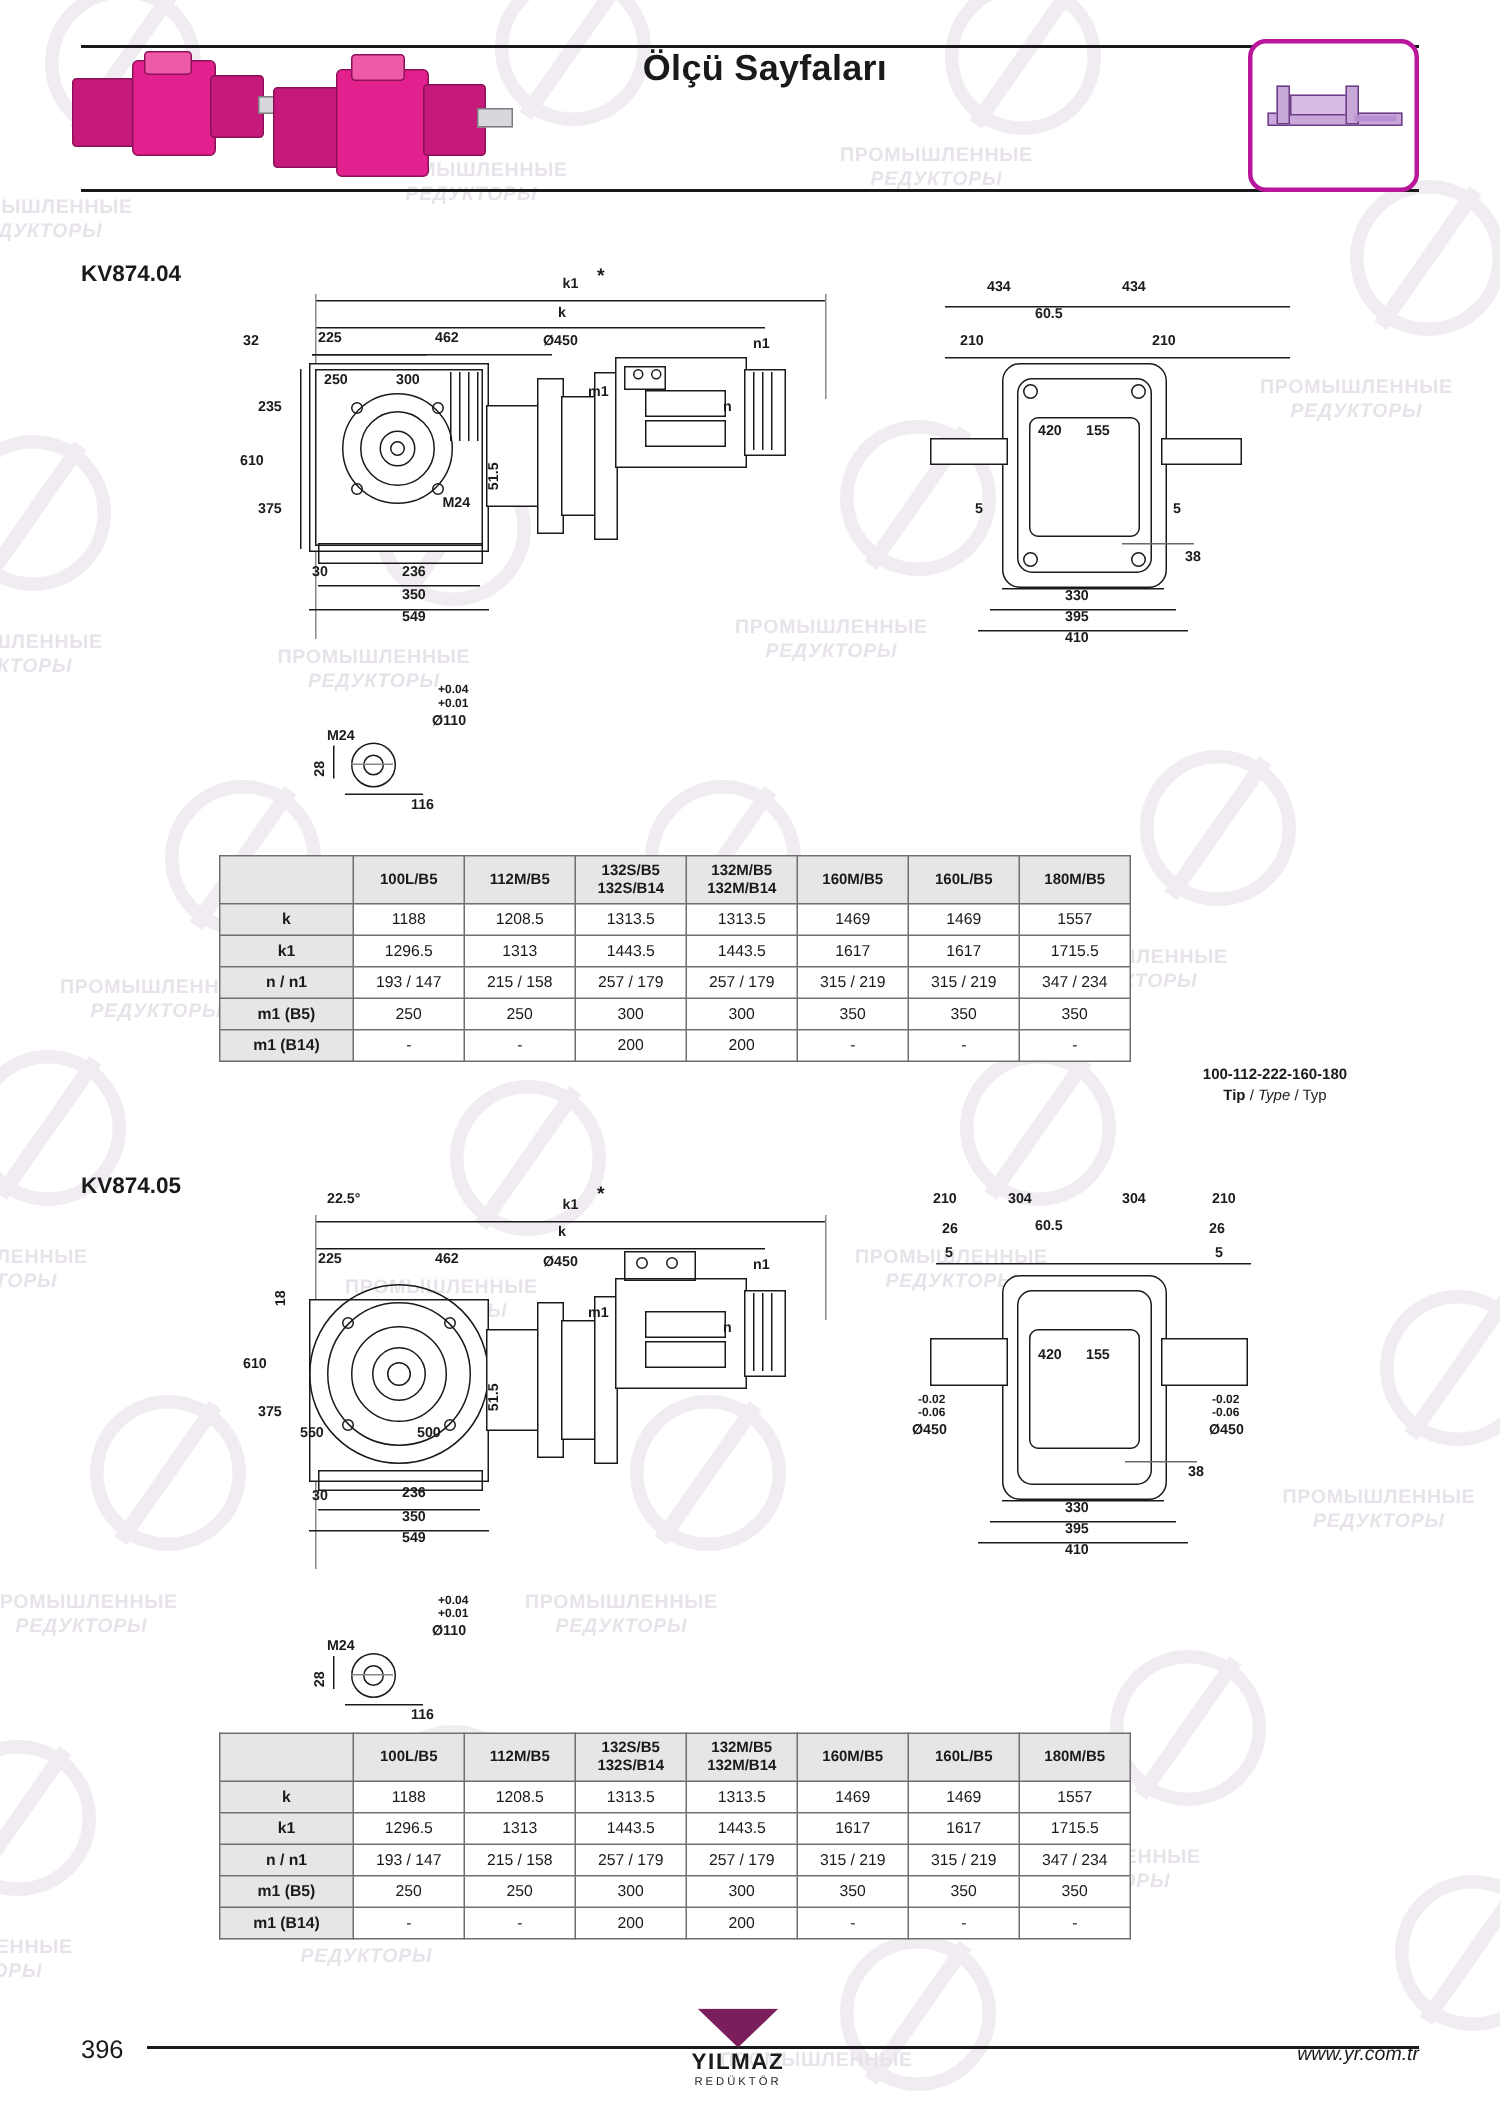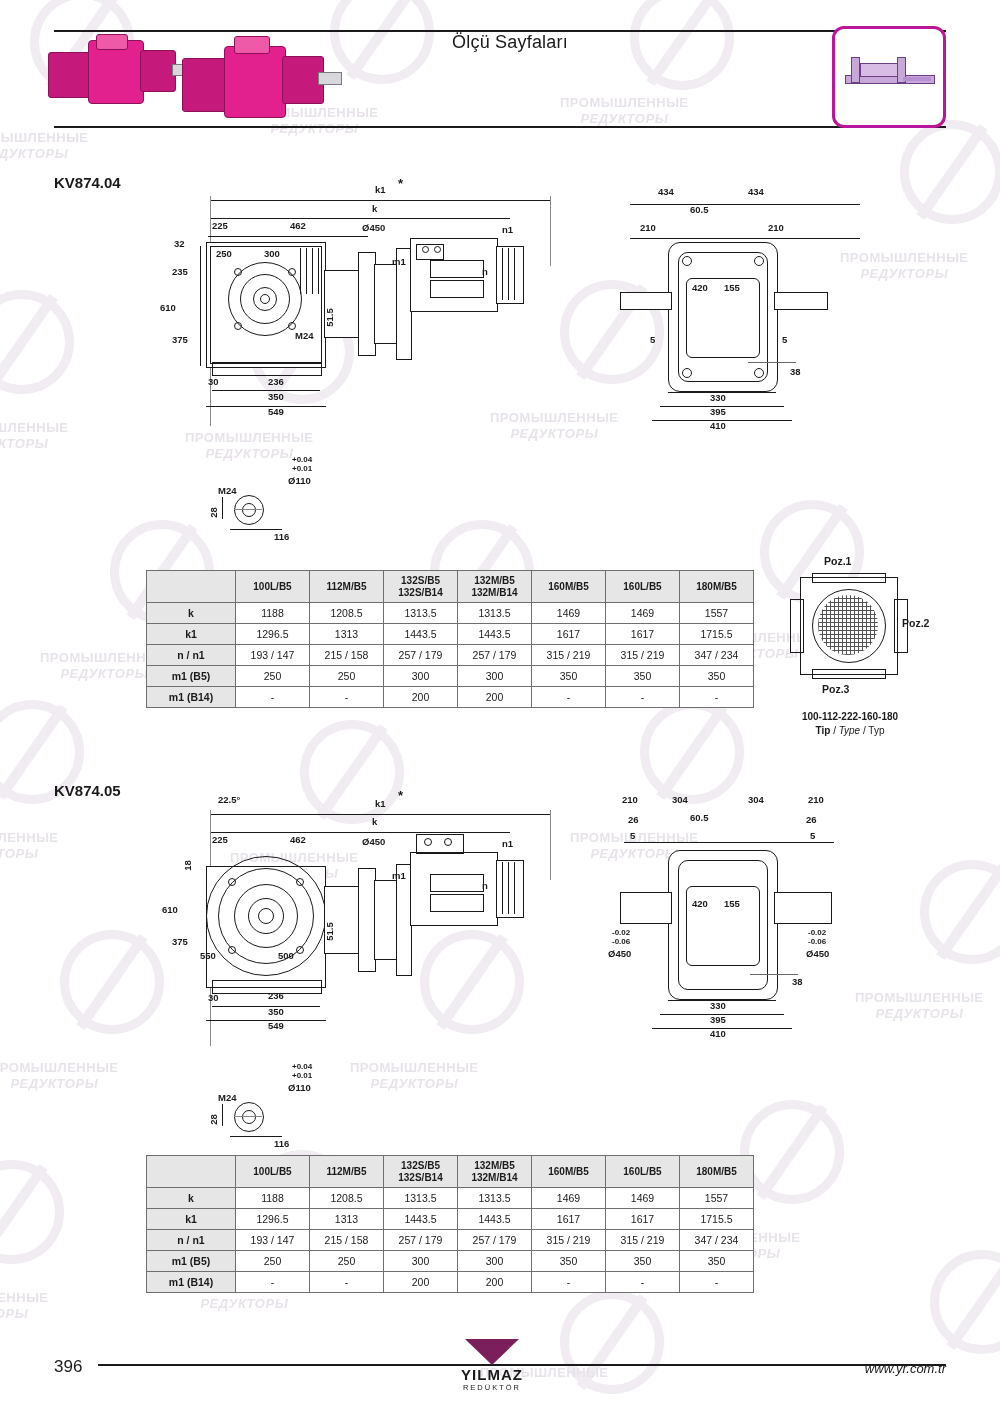--- a/index.html
+++ b/index.html
@@ -33,21 +33,21 @@
   }
   .wm-ring:after{
     content:"";position:absolute;left:50%;top:-12px;width:10px;height:110px;
     background:#f0ecf2;transform:translateX(-50%) rotate(35deg);
   }
 
   
   .hdr-rule{position:absolute;left:54px;right:54px;top:30px;height:2px;background:#1a1a1a;}
   .hdr-rule2{position:absolute;left:54px;right:54px;top:126px;height:2px;background:#1a1a1a;}
   .title-block{position:absolute;left:300px;top:32px;width:420px;text-align:center;}
-  .title-tr{font-size:18px;font-weight:400;letter-spacing:.2px;}
+  .title-tr{font-size:24px;font-weight:700;letter-spacing:.2px;}
   .title-en{font-size:19px;font-style:italic;margin-top:4px;}
   .title-de{font-size:18px;margin-top:4px;}
 
   .hdr-note{position:absolute;left:54px;top:134px;font-size:10.5px;}
   .hdr-note i{font-style:italic;}
   .hdr-note b{font-weight:700;}
 
   
   .photo{position:absolute;left:40px;top:8px;width:290px;height:118px;}
   .gm{position:absolute;}
@@ -277,21 +277,21 @@
     <div class="ln h" style="left:60px;top:32px;width:300px;"></div>
     <div class="ln v" style="left:60px;top:10px;height:230px;background:#8a8a8a;"></div>
     <div class="ln v" style="left:400px;top:10px;height:70px;background:#8a8a8a;"></div>
 
     <div class="dim" style="left:62px;top:34px;">225</div>
     <div class="ln h" style="left:58px;top:50px;width:76px;"></div>
     <div class="dim" style="left:140px;top:34px;">462</div>
     <div class="ln h" style="left:58px;top:50px;width:0;"></div>
     <div class="ln h" style="left:58px;top:50px;width:160px;"></div>
 
-    <div class="dim" style="left:24px;top:36px;margin-top:16px;">32</div>
+    <div class="dim" style="left:12px;top:36px;">32</div>
     <div class="dim" style="left:212px;top:36px;">Ø450</div>
 
     <div class="bx fill" style="left:56px;top:56px;width:118px;height:124px;"></div>
     <div class="bx" style="left:60px;top:60px;width:110px;height:116px;"></div>
     <div class="dim" style="left:66px;top:62px;">250</div>
     <div class="dim" style="left:114px;top:62px;">300</div>
     <div class="cir" style="left:78px;top:76px;width:72px;height:72px;"></div>
     <div class="cir" style="left:90px;top:88px;width:48px;height:48px;"></div>
     <div class="cir" style="left:103px;top:101px;width:22px;height:22px;"></div>
     <div class="cir" style="left:110px;top:108px;width:8px;height:8px;"></div>
@@ -379,33 +379,20 @@
     <div class="dim" style="left:18px;top:30px;">M24</div>
     <div class="dim rot" style="left:8px;top:52px;transform:rotate(-90deg);">28</div>
     <div class="ln v" style="left:22px;top:42px;height:22px;"></div>
     <div class="cir" style="left:34px;top:40px;width:28px;height:28px;"></div>
     <div class="cir" style="left:42px;top:48px;width:12px;height:12px;"></div>
     <div class="ln h" style="left:34px;top:54px;width:28px;background:#888;"></div>
     <div class="ln h" style="left:30px;top:74px;width:52px;"></div>
     <div class="dim" style="left:74px;top:76px;">116</div>
   </div>
 
-  <div class="dw" style="left:760px;top:555px;width:180px;height:150px;">
-    <div class="poz" style="left:64px;top:0px;">Poz.1</div>
-    <div class="poz" style="left:-48px;top:62px;">Poz.4</div>
-    <div class="poz" style="left:142px;top:62px;">Poz.2</div>
-    <div class="poz" style="left:62px;top:128px;">Poz.3</div>
-    <div class="bx fill" style="left:40px;top:22px;width:96px;height:96px;"></div>
-    <div class="bx" style="left:52px;top:18px;width:72px;height:8px;"></div>
-    <div class="bx" style="left:52px;top:114px;width:72px;height:8px;"></div>
-    <div class="bx" style="left:30px;top:44px;width:12px;height:52px;"></div>
-    <div class="bx" style="left:134px;top:44px;width:12px;height:52px;"></div>
-    <div class="cir" style="left:52px;top:34px;width:72px;height:72px;"></div>
-    <div class="grid-fill" style="left:58px;top:40px;width:60px;height:60px;border-radius:50%;"></div>
-  </div>
   <div style="position:absolute;left:760px;top:710px;width:180px;text-align:center;font-size:10px;line-height:1.4;">
     <div style="font-weight:700;">100-112-222-160-180</div>
     <div>
       <b>Tip</b>
       <span>/</span>
       <i>Type</i>
       <span>/</span>
       <span>Typ</span>
     </div>
   </div>

